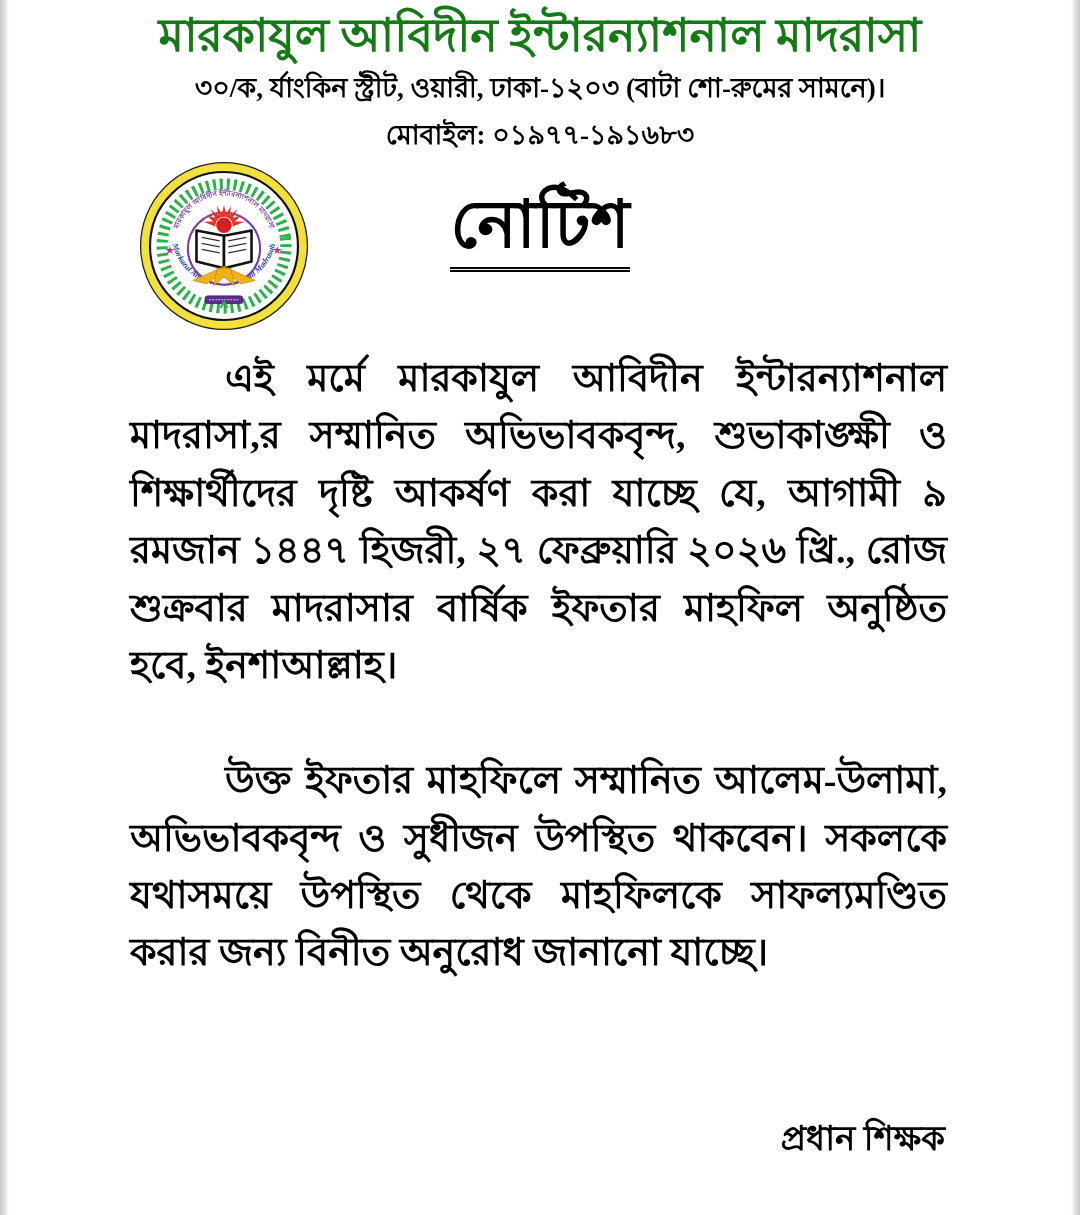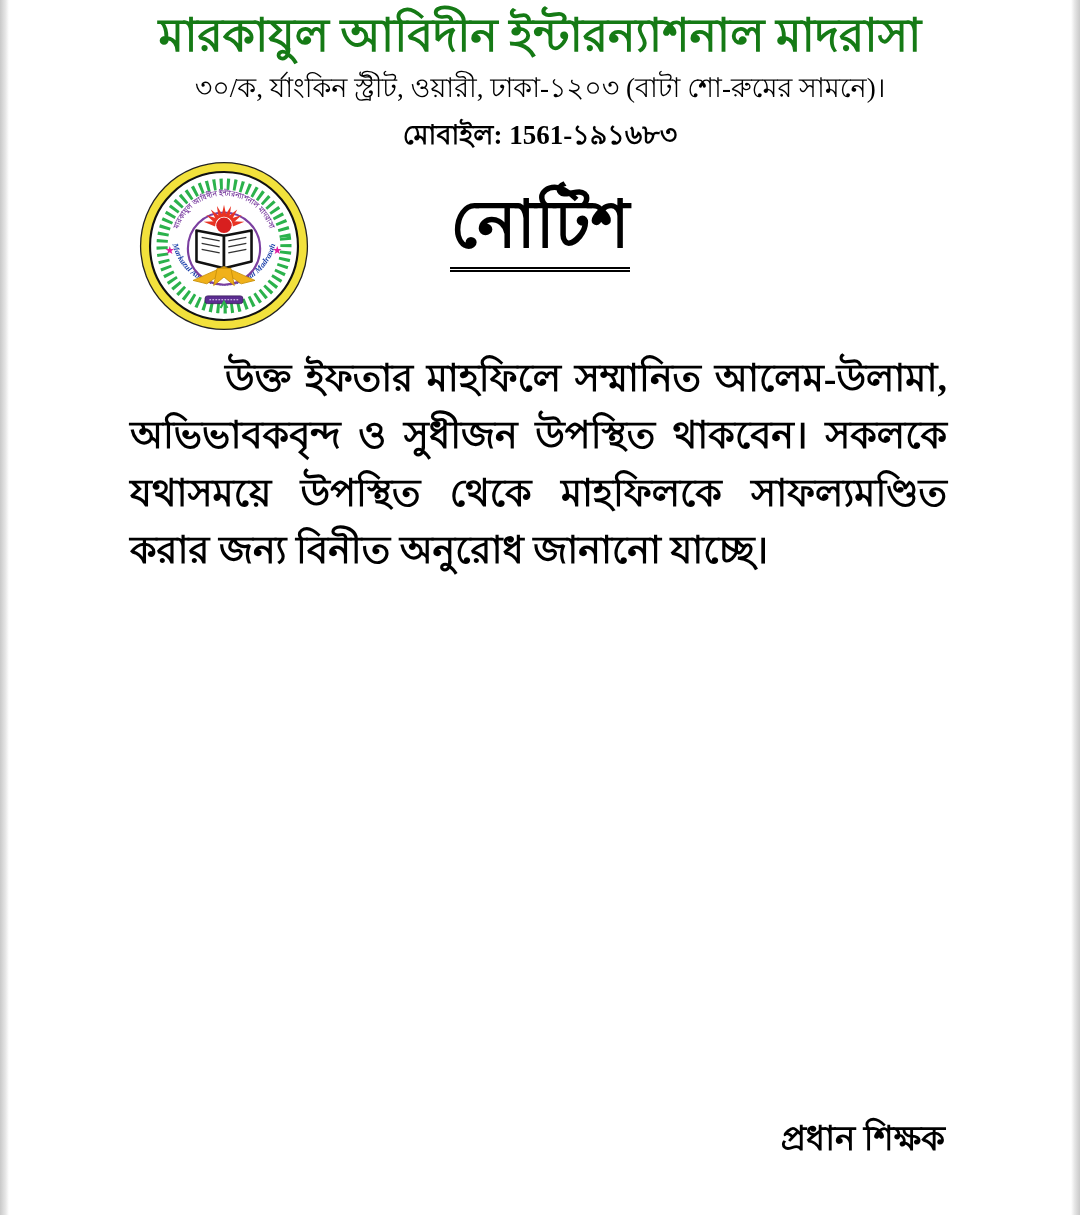--- a/index.html
+++ b/index.html
@@ -32,21 +32,21 @@
     margin:0 60px;
     letter-spacing:0px;
   }
   .sub1{
     font-size:23px;
     font-weight:bold;
     margin-top:7px;
   }
   .sub2{
     font-size:27px;
-    font-weight:normal;
+    font-weight:bold;
     margin-top:4px;
   }
   .sub3{
     font-size:27px;
     font-weight:bold;
     margin-top:2px;
   }
 
   
   .logo{
@@ -95,21 +95,21 @@
 <body>
 
 <div class="edge-strip edge-left"></div>
 <div class="edge-strip edge-right"></div>
 
 <div class="doc">
 
   <div class="header">
     <div class="org-title">মারকাযুল আবিদীন ইন্টারন্যাশনাল মাদরাসা</div>
     <div class="sub2">৩০/ক, র্যাংকিন স্ট্রীট, ওয়ারী, ঢাকা-১২০৩ (বাটা শো-রুমের সামনে)।</div>
-    <div class="sub3">মোবাইল: 1561-১৯১৬৮৩</div>
+    <div class="sub3">মোবাইল: ০১৯৭৭-১৯১৬৮৩</div>
   </div>
 
   <svg class="logo" viewBox="0 0 200 200" aria-hidden="true">
 
     <circle cx="100" cy="100" r="97" fill="#f2e13c" stroke="#222" stroke-width="1.5"></circle>
     <circle cx="100" cy="100" r="86" fill="#ffffff" stroke="#111" stroke-width="2.5"></circle>
 
     <circle cx="100" cy="100" r="72" fill="none" stroke="#2bb24c" stroke-width="13" stroke-dasharray="3.5 4.5" transform="rotate(-8 100 100)"></circle>
 
     <defs>
@@ -162,18 +162,19 @@
     </g>
 
     <path d="M96 172 L100 165 L104 172" fill="none" stroke="#2bb24c" stroke-width="2.5"></path>
   </svg>
 
   <div class="notice-wrap">
     <span class="notice-heading">নোটিশ</span>
   </div>
 
   <div class="body-text">
+    <p>এই মর্মে মারকাযুল আবিদীন ইন্টারন্যাশনাল মাদরাসা,র সম্মানিত অভিভাবকবৃন্দ, শুভাকাঙ্ক্ষী ও শিক্ষার্থীদের দৃষ্টি আকর্ষণ করা যাচ্ছে যে, আগামী ৯ রমজান ১৪৪৭ হিজরী, ২৭ ফেব্রুয়ারি ২০২৬ খ্রি., রোজ শুক্রবার মাদরাসার বার্ষিক ইফতার মাহফিল অনুষ্ঠিত হবে, ইনশাআল্লাহ।</p>
     <p>উক্ত ইফতার মাহফিলে সম্মানিত আলেম-উলামা, অভিভাবকবৃন্দ ও সুধীজন উপস্থিত থাকবেন। সকলকে যথাসময়ে উপস্থিত থেকে মাহফিলকে সাফল্যমণ্ডিত করার জন্য বিনীত অনুরোধ জানানো যাচ্ছে।</p>
   </div>
 
   <div class="signature">প্রধান শিক্ষক</div>
 
 </div>
 
 </body></html>

